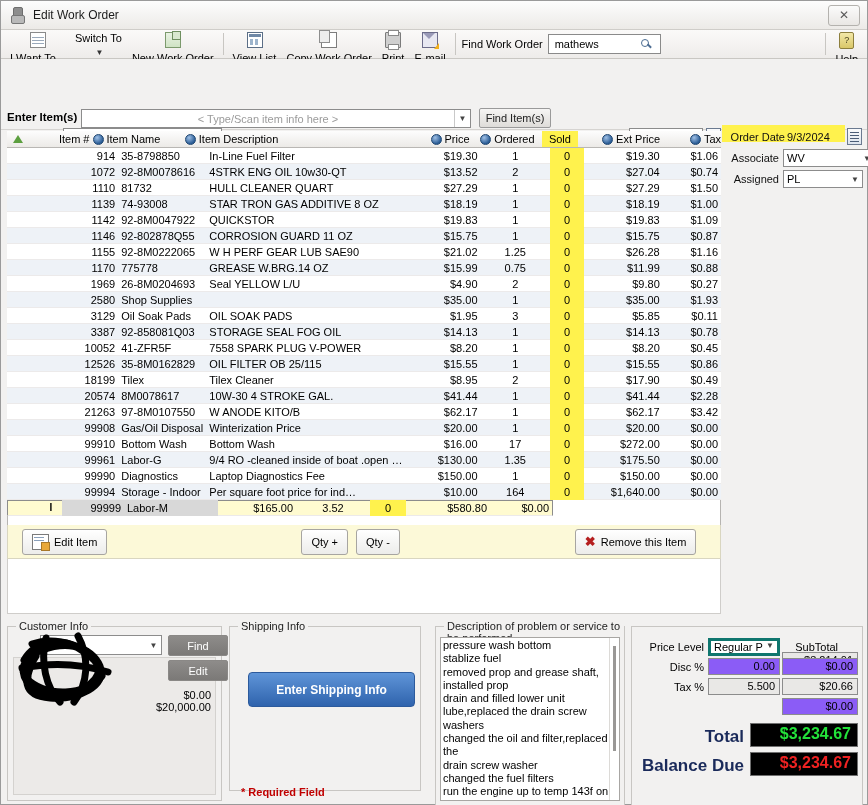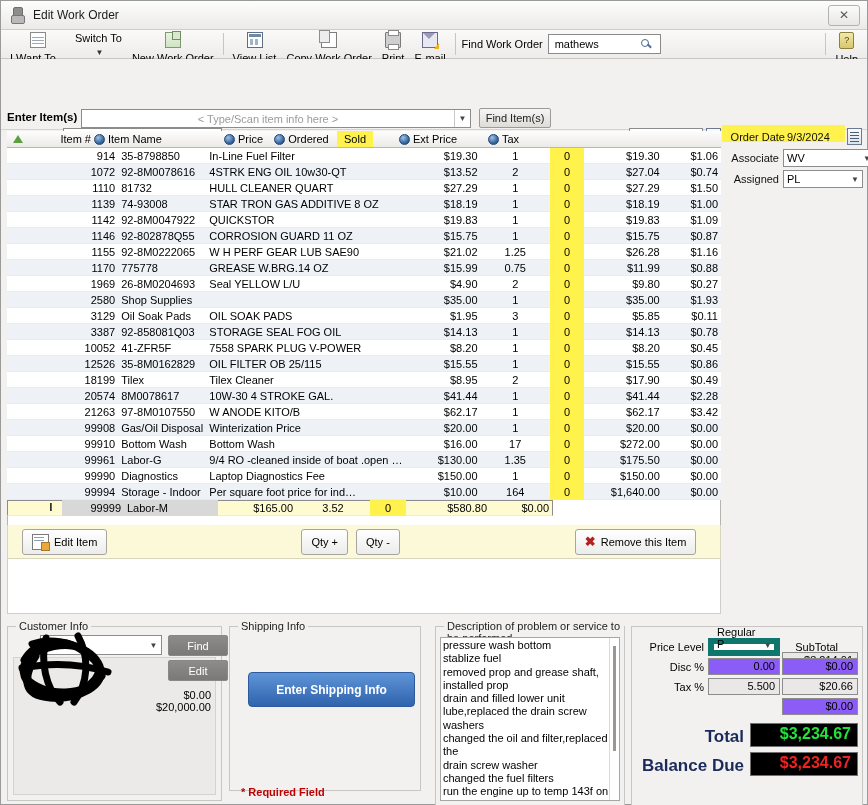--- a/index.html
+++ b/index.html
@@ -148,22 +148,22 @@
   .desc-ta{position:absolute;left:4px;top:10px;right:4px;bottom:4px;background:#fff;border:1px solid #a8a6a3;
     overflow:hidden;font-size:11px;line-height:13.3px;padding:1px 2px;box-sizing:border-box;}
   .desc-sb{position:absolute;right:5px;top:11px;bottom:5px;width:9px;background:#fff;border-left:1px solid #dcdad7;}
   .desc-sb i{position:absolute;left:3px;top:8px;width:3px;height:105px;background:#9a9896;}
 
   .tot{left:630px;top:625px;width:232px;height:180px;}
   .tl{position:absolute;font-size:11px;text-align:right;}
   .tfld{position:absolute;box-sizing:border-box;height:17px;border:1px solid #8c8c8c;background:#8b5cf6;
     font-size:11px;text-align:right;padding:0 4px;line-height:15px;}
   .tfld.ro{background:#e9e8e6;}
-  .tsel{position:absolute;box-sizing:border-box;height:18px;border:6px solid #0f766e;background:#fff;
-    font-size:11px;display:flex;align-items:flex-end;padding-left:3px;}
+  .tsel{position:absolute;box-sizing:border-box;height:18px;border:3px solid #0f766e;background:#fff;
+    font-size:11px;display:flex;align-items:flex-start;padding-left:3px;}
   .tsel .arw{margin-left:auto;width:14px;display:flex;align-items:center;justify-content:center;font-size:8px;color:#444;}
   .bigtot{position:absolute;box-sizing:border-box;background:#000;border:1px solid #6f6f6f;
     font-size:16px;font-weight:bold;text-align:right;padding:1px 6px 0 0;}
   .bigtot.green{color:#23e23a;}
   .bigtot.red{color:#ef2222;}
   .biglbl{position:absolute;font-size:17px;font-weight:bold;color:#1a2a5a;text-align:right;}
 </style>
 </head>
 <body>
 
@@ -281,20 +281,24 @@
     <div class="ghead">
       <div class="cell c-mark">
           <span class="tri"></span>
         </div>
       <div class="cell c-num" style="justify-content:flex-end">
           <span>Item #</span>
         </div>
       <div class="cell c-name">
           <span class="sorticon"></span>
           <span>Item Name</span>
+        </div>
+      <div class="cell c-desc">
+          <span class="sorticon"></span>
+          <span>Item Description</span>
         </div>
       <div class="cell c-price" style="justify-content:flex-end">
           <span class="sorticon"></span>
           <span>Price</span>
         </div>
       <div class="cell c-ord" style="justify-content:center">
           <span class="sorticon"></span>
           <span>Ordered</span>
         </div>
       <div class="cell c-sold" style="justify-content:center">

